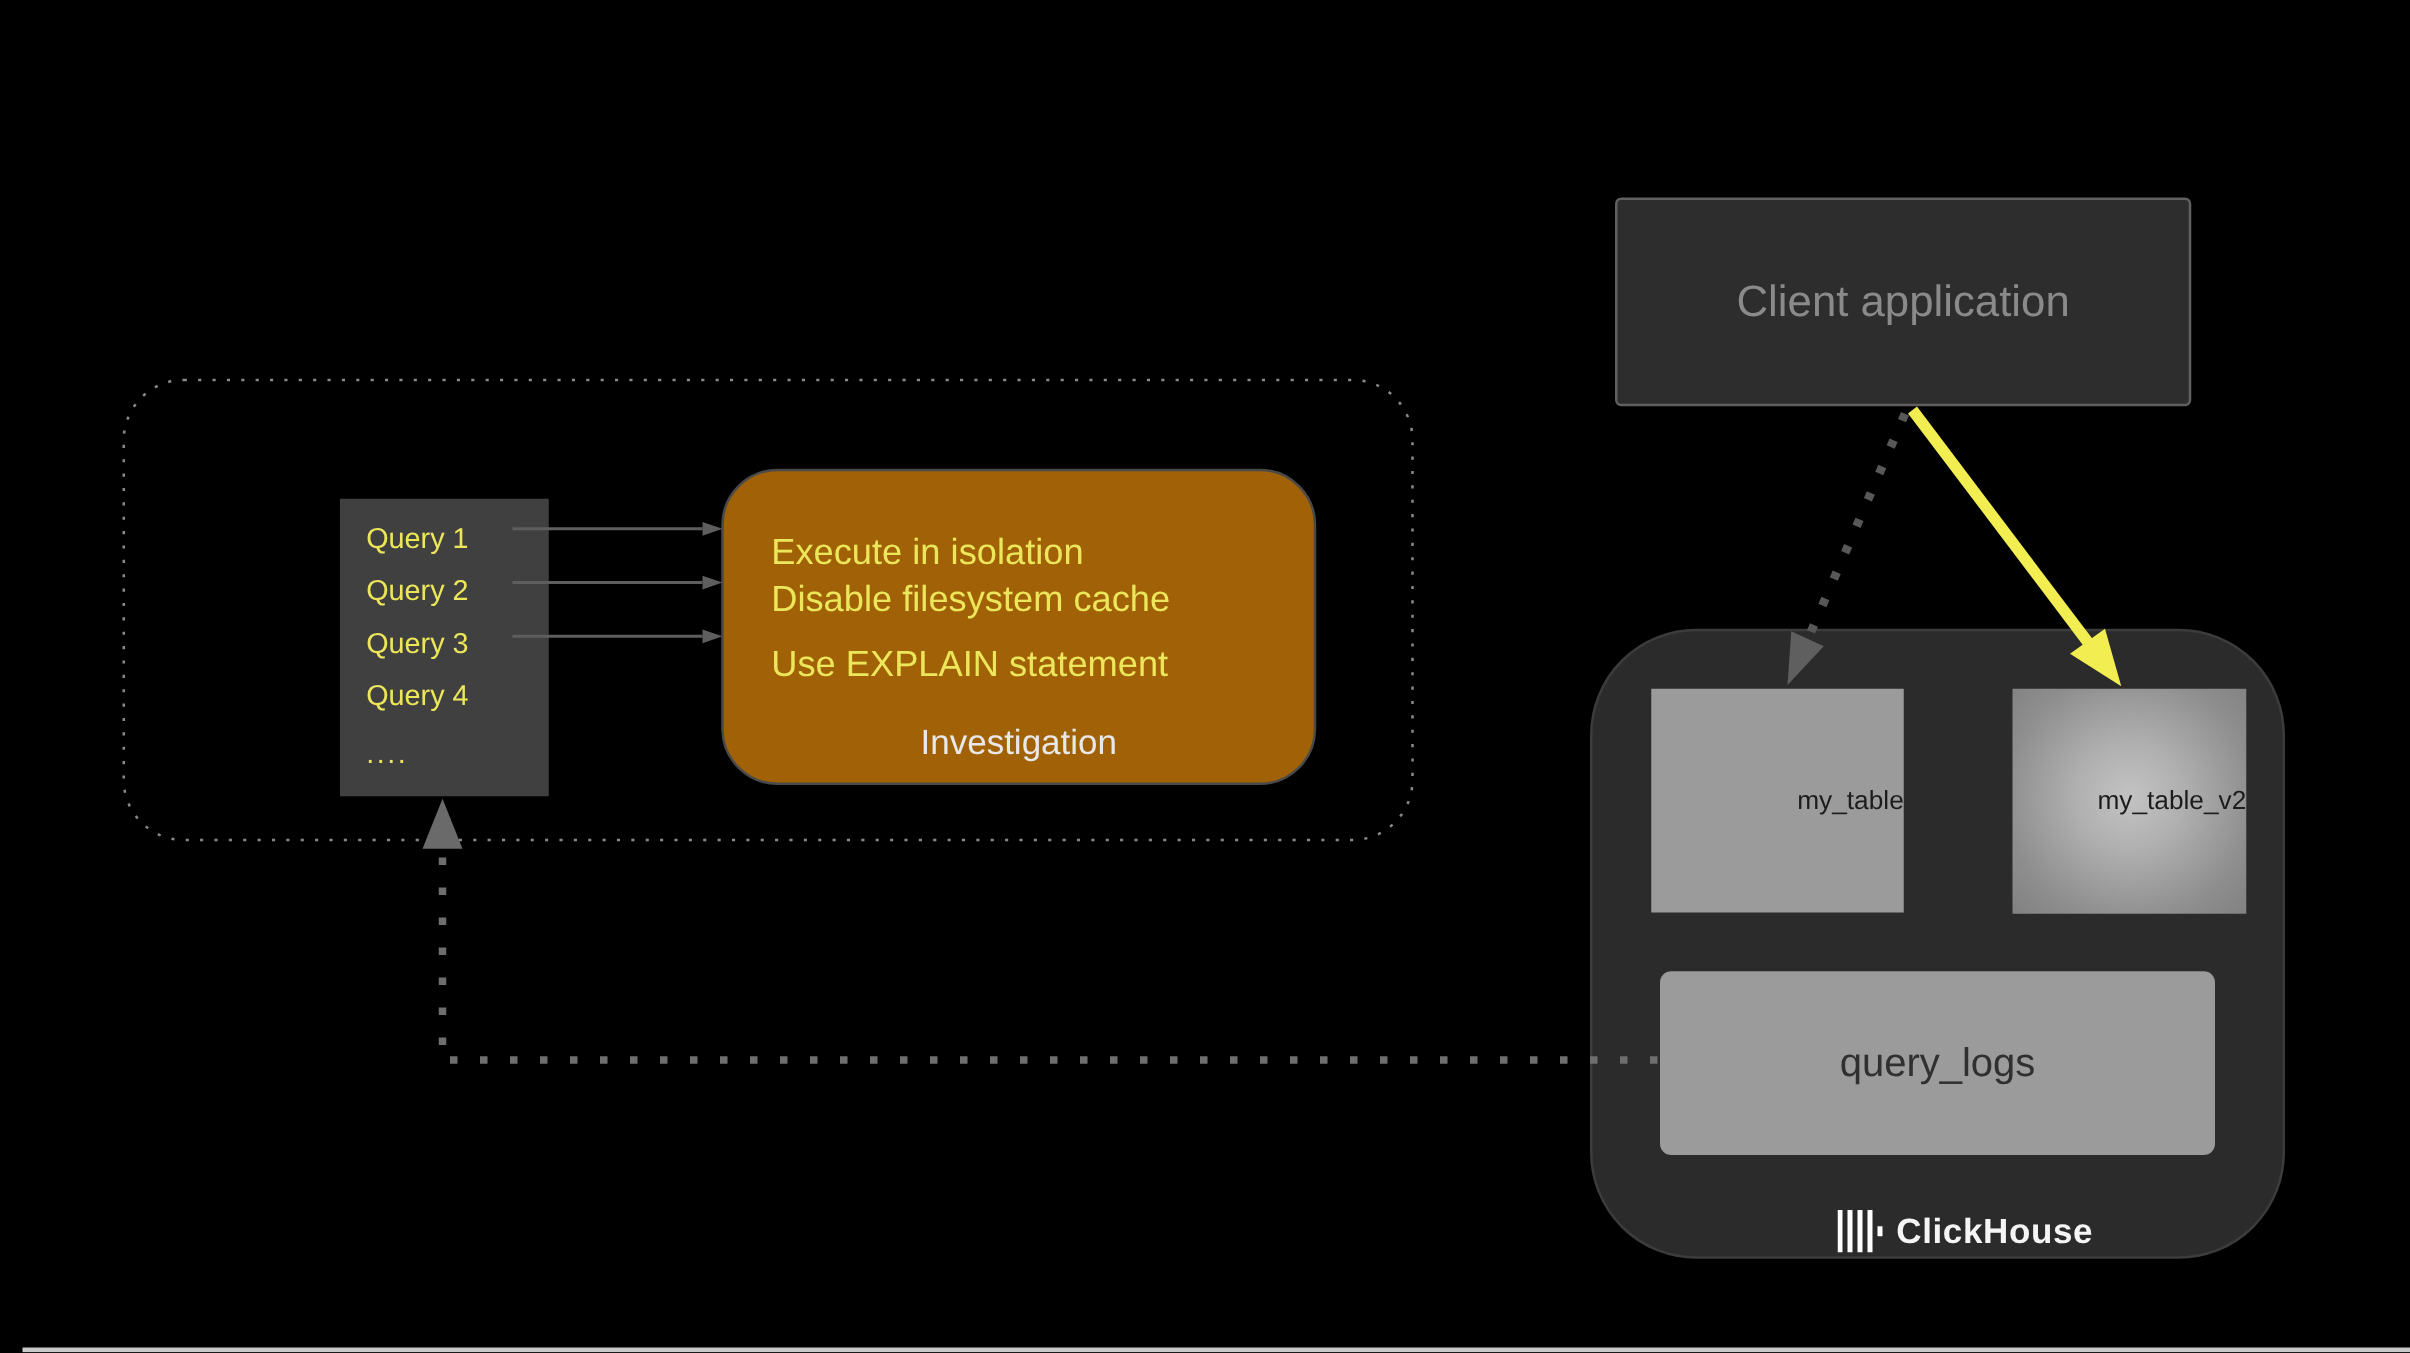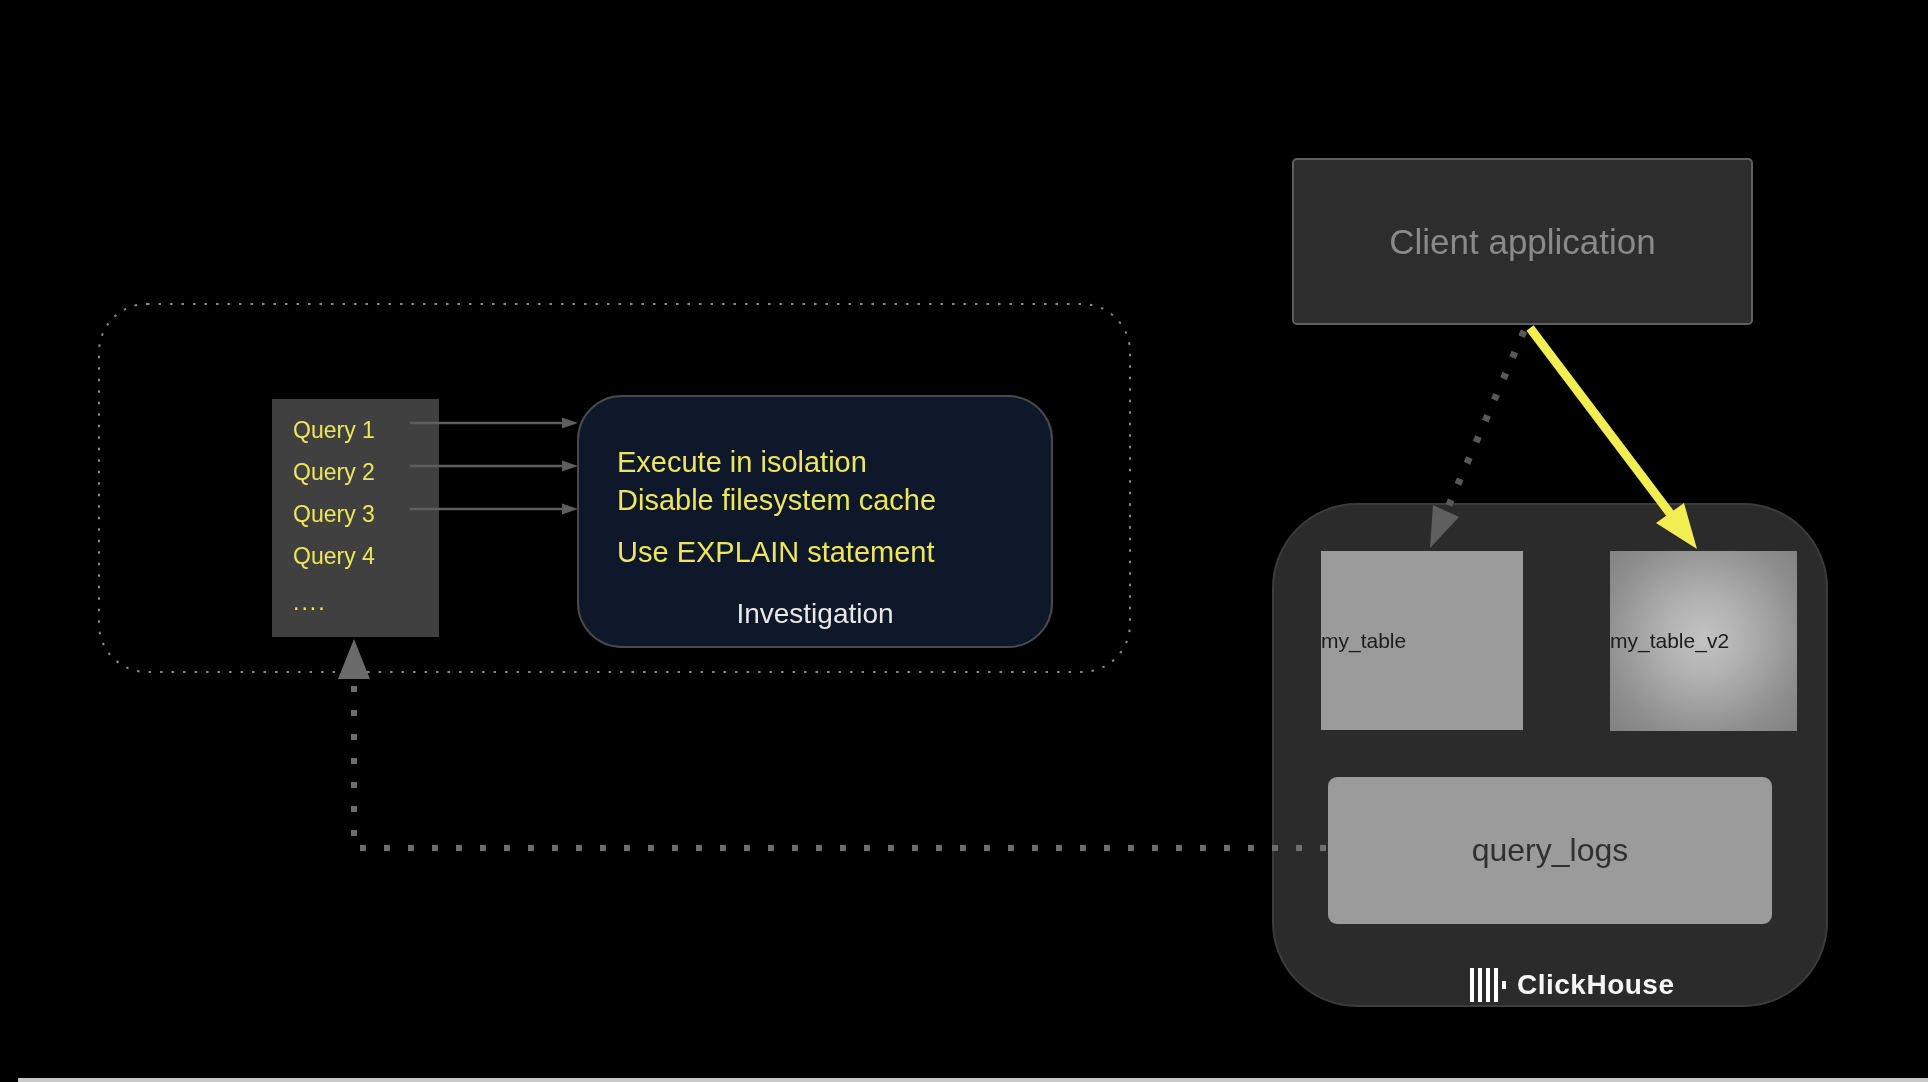--- a/index.html
+++ b/index.html
@@ -15,21 +15,21 @@
     background:#404040;box-sizing:border-box;padding:10px 0 0 21px;
   }
   .query-item{
     height:42px;line-height:42px;font-size:23px;color:#ece75a;white-space:nowrap;
   }
   .query-item.ellipsis{margin-top:4px;letter-spacing:2px;}
 
   
   .inv-box{
     left:577px;top:375px;width:476px;height:253px;box-sizing:border-box;
-    background:#0f172a;border:2px solid #4a4a4a;border-radius:45px;margin-top:20px;
+    background:#a16207;border:2px solid #4a4a4a;border-radius:45px;
   }
   .inv-tips{position:absolute;left:38px;top:46px;}
   .inv-tip{font-size:29px;line-height:38px;color:#ece75a;white-space:nowrap;}
   .inv-tip.spaced{margin-top:14px;}
   .inv-title{
     position:absolute;left:0;right:0;bottom:16px;text-align:center;
     font-size:28px;color:#e8e8e8;
   }
 
   
@@ -39,21 +39,21 @@
     display:flex;align-items:center;justify-content:center;
     font-size:35px;color:#8a8a8a;
   }
 
   
   .ch-container{
     left:1272px;top:503px;width:556px;height:504px;box-sizing:border-box;
     background:#2b2b2b;border:2px solid #3c3c3c;border-radius:85px;
   }
   .table-box{
-    position:absolute;display:flex;align-items:center;justify-content:flex-start;
+    position:absolute;display:flex;align-items:center;justify-content:flex-end;
     font-size:21px;color:#1c1c1c;
   }
   .my-table{left:47px;top:46px;width:202px;height:179px;background:#9b9b9b;}
   .my-table-v2{
     left:336px;top:46px;width:187px;height:180px;
     background:radial-gradient(circle at 50% 48%, #c3c3c3 0%, #b0b0b0 32%, #8e8e8e 75%, #818181 100%);
   }
   .query-logs{
     position:absolute;left:54px;top:272px;width:444px;height:147px;border-radius:9px;
     background:#9b9b9b;display:flex;align-items:center;justify-content:center;

